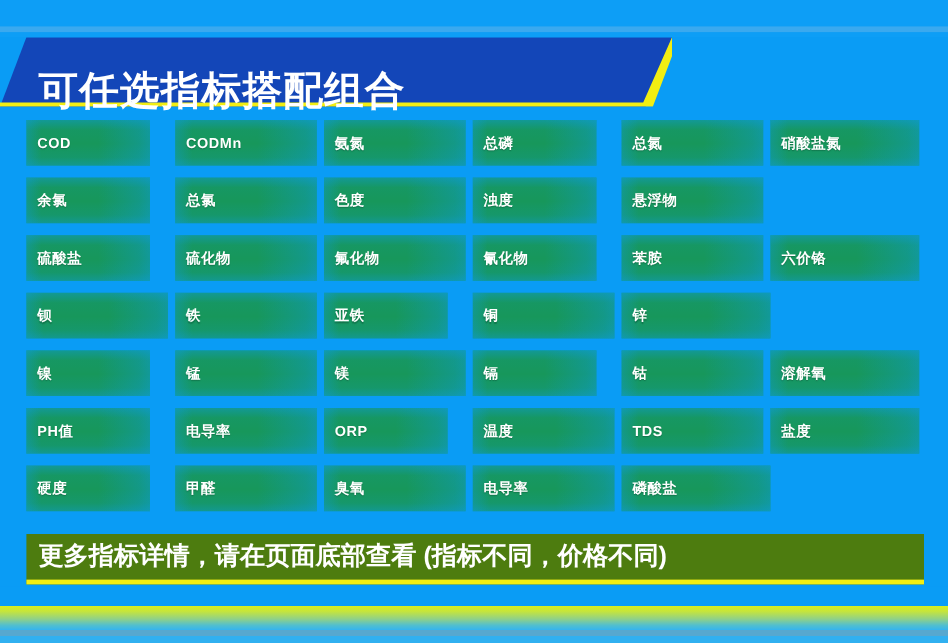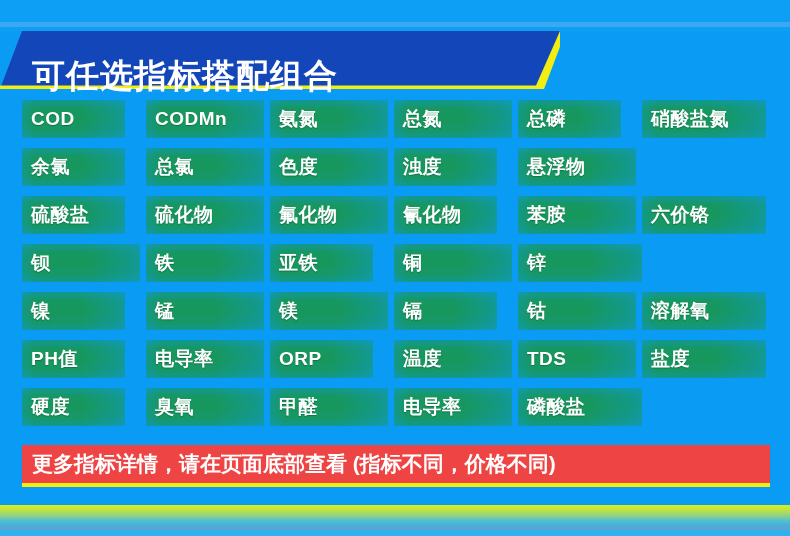--- a/index.html
+++ b/index.html
@@ -97,21 +97,21 @@
     align-items: flex-start;
     box-sizing: border-box;
   }
   .tag {
     height: 38px;
     box-sizing: border-box;
     display: flex;
     align-items: center;
     padding: 0 9px;
     color: #ffffff;
-    font-size: 19px;
+    font-size: 12px;
     font-weight: bold;
     white-space: nowrap;
     letter-spacing: 0.5px;
     background:
       linear-gradient(to right,
         rgba(10,156,245,0.30) 0%,
         rgba(10,156,245,0.00) 12%,
         rgba(10,156,245,0.00) 58%,
         rgba(10,156,245,0.28) 92%,
         rgba(10,156,245,0.40) 100%),
@@ -128,21 +128,21 @@
   .tag.w-wide    { width: 118px; }
   .tag.w-xwide   { width: 130px; }
 
   
   .note-band {
     position: absolute;
     left: 22px;
     top: 445px;
     width: 748px;
     height: 42px;
-    background: #ef4444;
+    background: #4d7c0f;
     border-bottom: 4px solid #f2ee12;
     box-sizing: border-box;
   }
   .note-text {
     position: absolute;
     left: 10px;
     top: 3px;
     font-size: 21px;
     font-weight: bold;
     color: #ffffff;
@@ -196,26 +196,26 @@
         <div class="tag-cell">
           <div class="tag w-narrow">COD</div>
         </div>
         <div class="tag-cell">
           <div class="tag w-wide">CODMn</div>
         </div>
         <div class="tag-cell">
           <div class="tag w-wide">氨氮</div>
         </div>
         <div class="tag-cell">
+          <div class="tag w-narrow">总磷</div>
+        </div>
+        <div class="tag-cell">
           <div class="tag w-wide">总氮</div>
         </div>
         <div class="tag-cell">
-          <div class="tag w-narrow">总磷</div>
-        </div>
-        <div class="tag-cell">
           <div class="tag w-xwide">硝酸盐氮</div>
         </div>
       </div>
       <div class="tag-row">
         <div class="tag-cell">
           <div class="tag w-narrow">余氯</div>
         </div>
         <div class="tag-cell">
           <div class="tag w-wide">总氯</div>
         </div>
@@ -304,24 +304,24 @@
         </div>
         <div class="tag-cell">
           <div class="tag w-xwide">盐度</div>
         </div>
       </div>
       <div class="tag-row">
         <div class="tag-cell">
           <div class="tag w-narrow">硬度</div>
         </div>
         <div class="tag-cell">
+          <div class="tag w-wide">甲醛</div>
+        </div>
+        <div class="tag-cell">
           <div class="tag w-wide">臭氧</div>
-        </div>
-        <div class="tag-cell">
-          <div class="tag w-wide">甲醛</div>
         </div>
         <div class="tag-cell">
           <div class="tag w-wide">电导率</div>
         </div>
         <div class="tag-cell">
           <div class="tag w-xwide">磷酸盐</div>
         </div>
       </div>
     </div>
 

